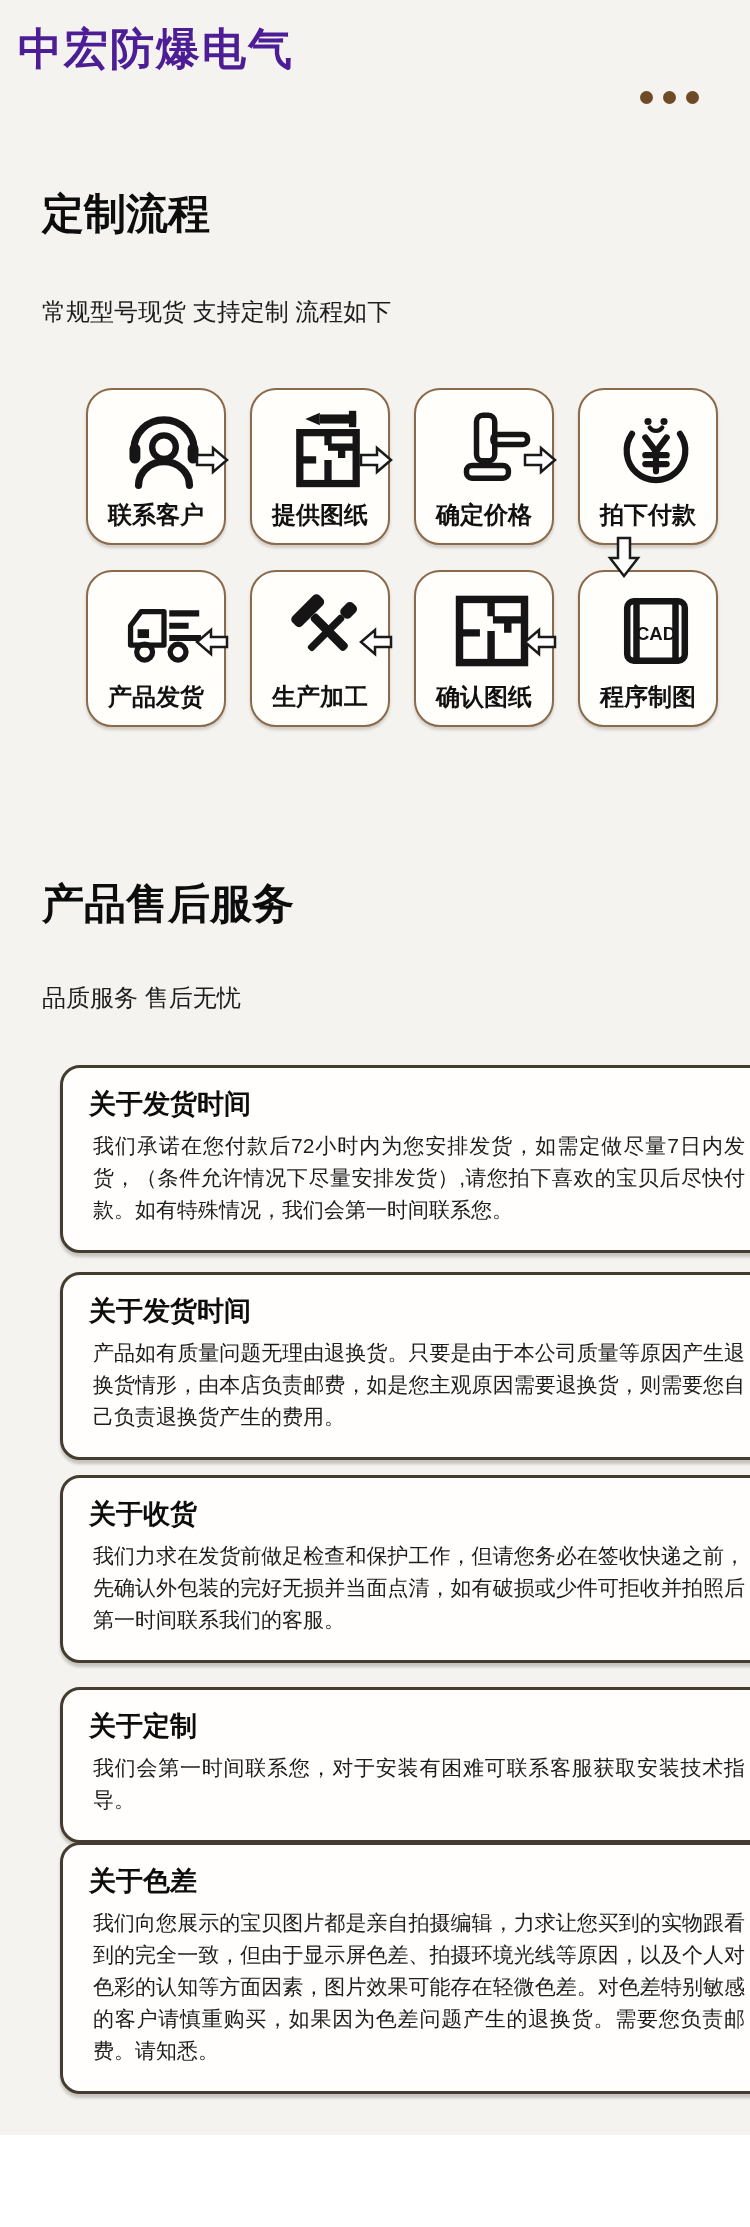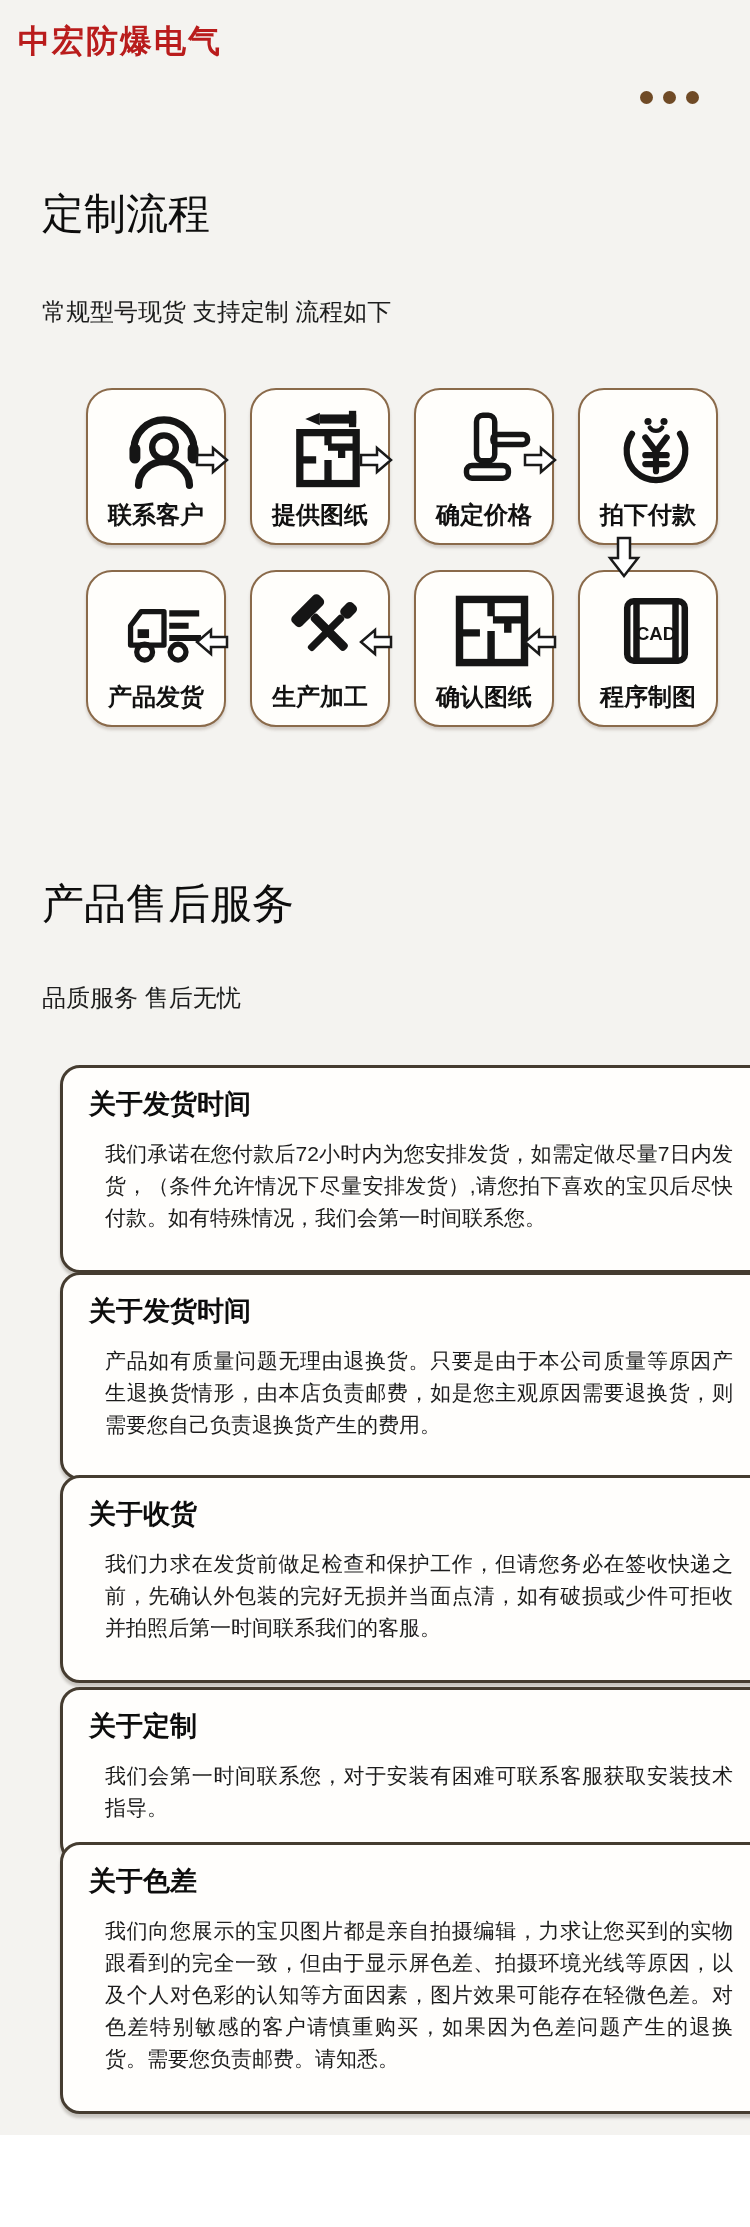--- a/index.html
+++ b/index.html
@@ -2,26 +2,26 @@
 <html><head>
 <meta charset="utf-8">
 <style>
   html,body{margin:0;padding:0;background:#ffffff;}
   .page{
     position:relative;width:750px;height:2227px;margin:0 auto;
     background:#f4f3f0;overflow:hidden;
     font-family:"Liberation Sans","DejaVu Sans",sans-serif;color:#111;
   }
   
-  .brand{position:absolute;left:18px;top:20px;font-size:32px;font-weight:bold;
-         color:#b91c1c;letter-spacing:2px;}
+  .brand{position:absolute;left:18px;top:20px;font-size:44px;font-weight:bold;
+         color:#4c1d95;letter-spacing:2px;}
   .menu-dots{position:absolute;left:640px;top:91px;display:flex;gap:10px;cursor:pointer;}
   .menu-dots i{display:block;width:13px;height:13px;border-radius:50%;background:#6f4a26;}
   
-  .sec-title{position:absolute;left:42px;font-size:42px;font-weight:normal;color:#0d0d0d;}
+  .sec-title{position:absolute;left:42px;font-size:42px;font-weight:bold;color:#0d0d0d;}
   .sec-sub{position:absolute;left:42px;font-size:24px;color:#1d1d1d;}
   
   .flow{position:absolute;left:62px;top:388px;width:632px;height:339px;}
   .step{position:absolute;width:140px;height:157px;box-sizing:border-box;
         background:#fffefb;border:2px solid #8a6a4a;border-radius:26px;
         box-shadow:0 3px 3px rgba(90,70,50,0.22);margin-left:24px;}
   .step .icon-wrap{position:absolute;top:8px;left:16px;right:0;height:102px;
         display:flex;align-items:center;justify-content:center;text-align:right;}
   .step .label{position:absolute;bottom:12px;left:0;width:100%;text-align:center;
         font-size:24px;font-weight:600;color:#111;}
@@ -29,21 +29,21 @@
   .c1{left:0;} .c2{left:164px;} .c3{left:328px;} .c4{left:492px;}
   .arrow{position:absolute;}
   .a-r1{top:56px;} .a-r2{top:238px;}
   .g1{left:133px;} .g2{left:297px;} .g3{left:461px;}
   .a-down{left:544px;top:148px;}
   
   .card{position:absolute;left:60px;width:718px;box-sizing:border-box;
         background:#fffefc;border:3px solid #453c30;border-radius:20px;
         padding:18px 26px 20px;box-shadow:0 4px 3px rgba(40,30,20,0.22);}
   .card h3{margin:0 0 8px 0;font-size:27px;font-weight:bold;color:#0d0d0d;}
-  .card p{margin:16px;font-size:21px;line-height:32px;color:#1c1c1c;text-align:justify;}
+  .card p{margin:4px;font-size:21px;line-height:32px;color:#1c1c1c;text-align:justify;}
   .footer-strip{position:absolute;left:0;top:2135px;width:750px;height:92px;background:#ffffff;}
   svg{display:block;}
 </style>
 </head>
 <body>
 
 <div class="page">
 
   <div class="brand">中宏防爆电气</div>
   <div class="menu-dots">

